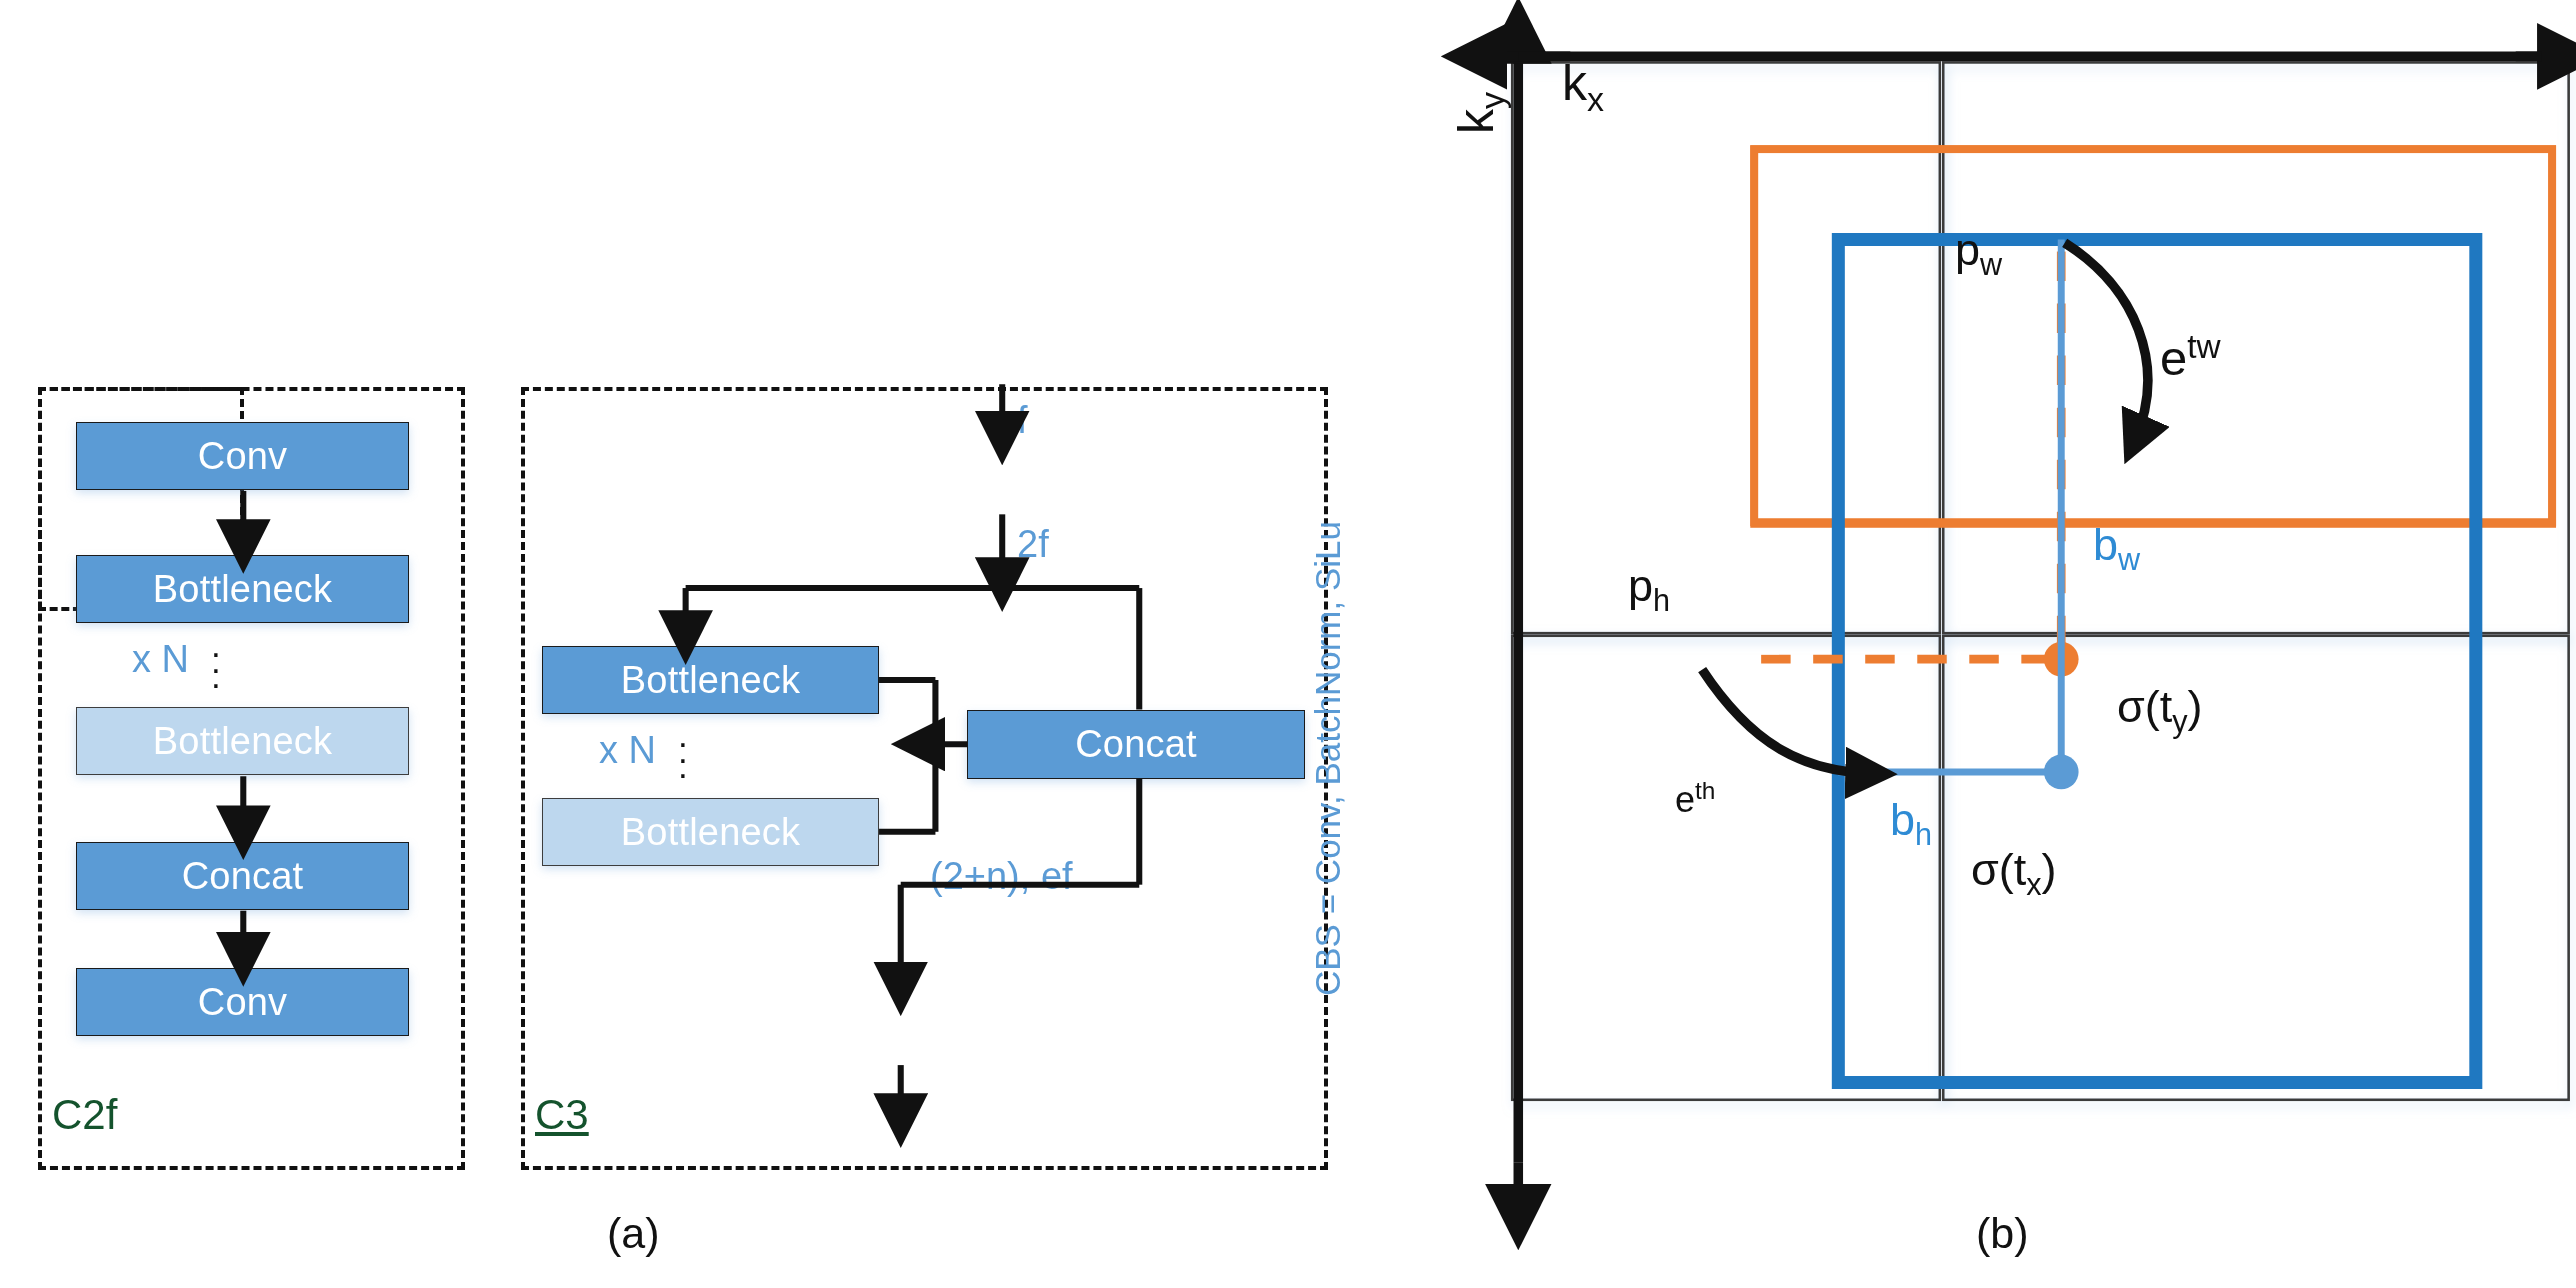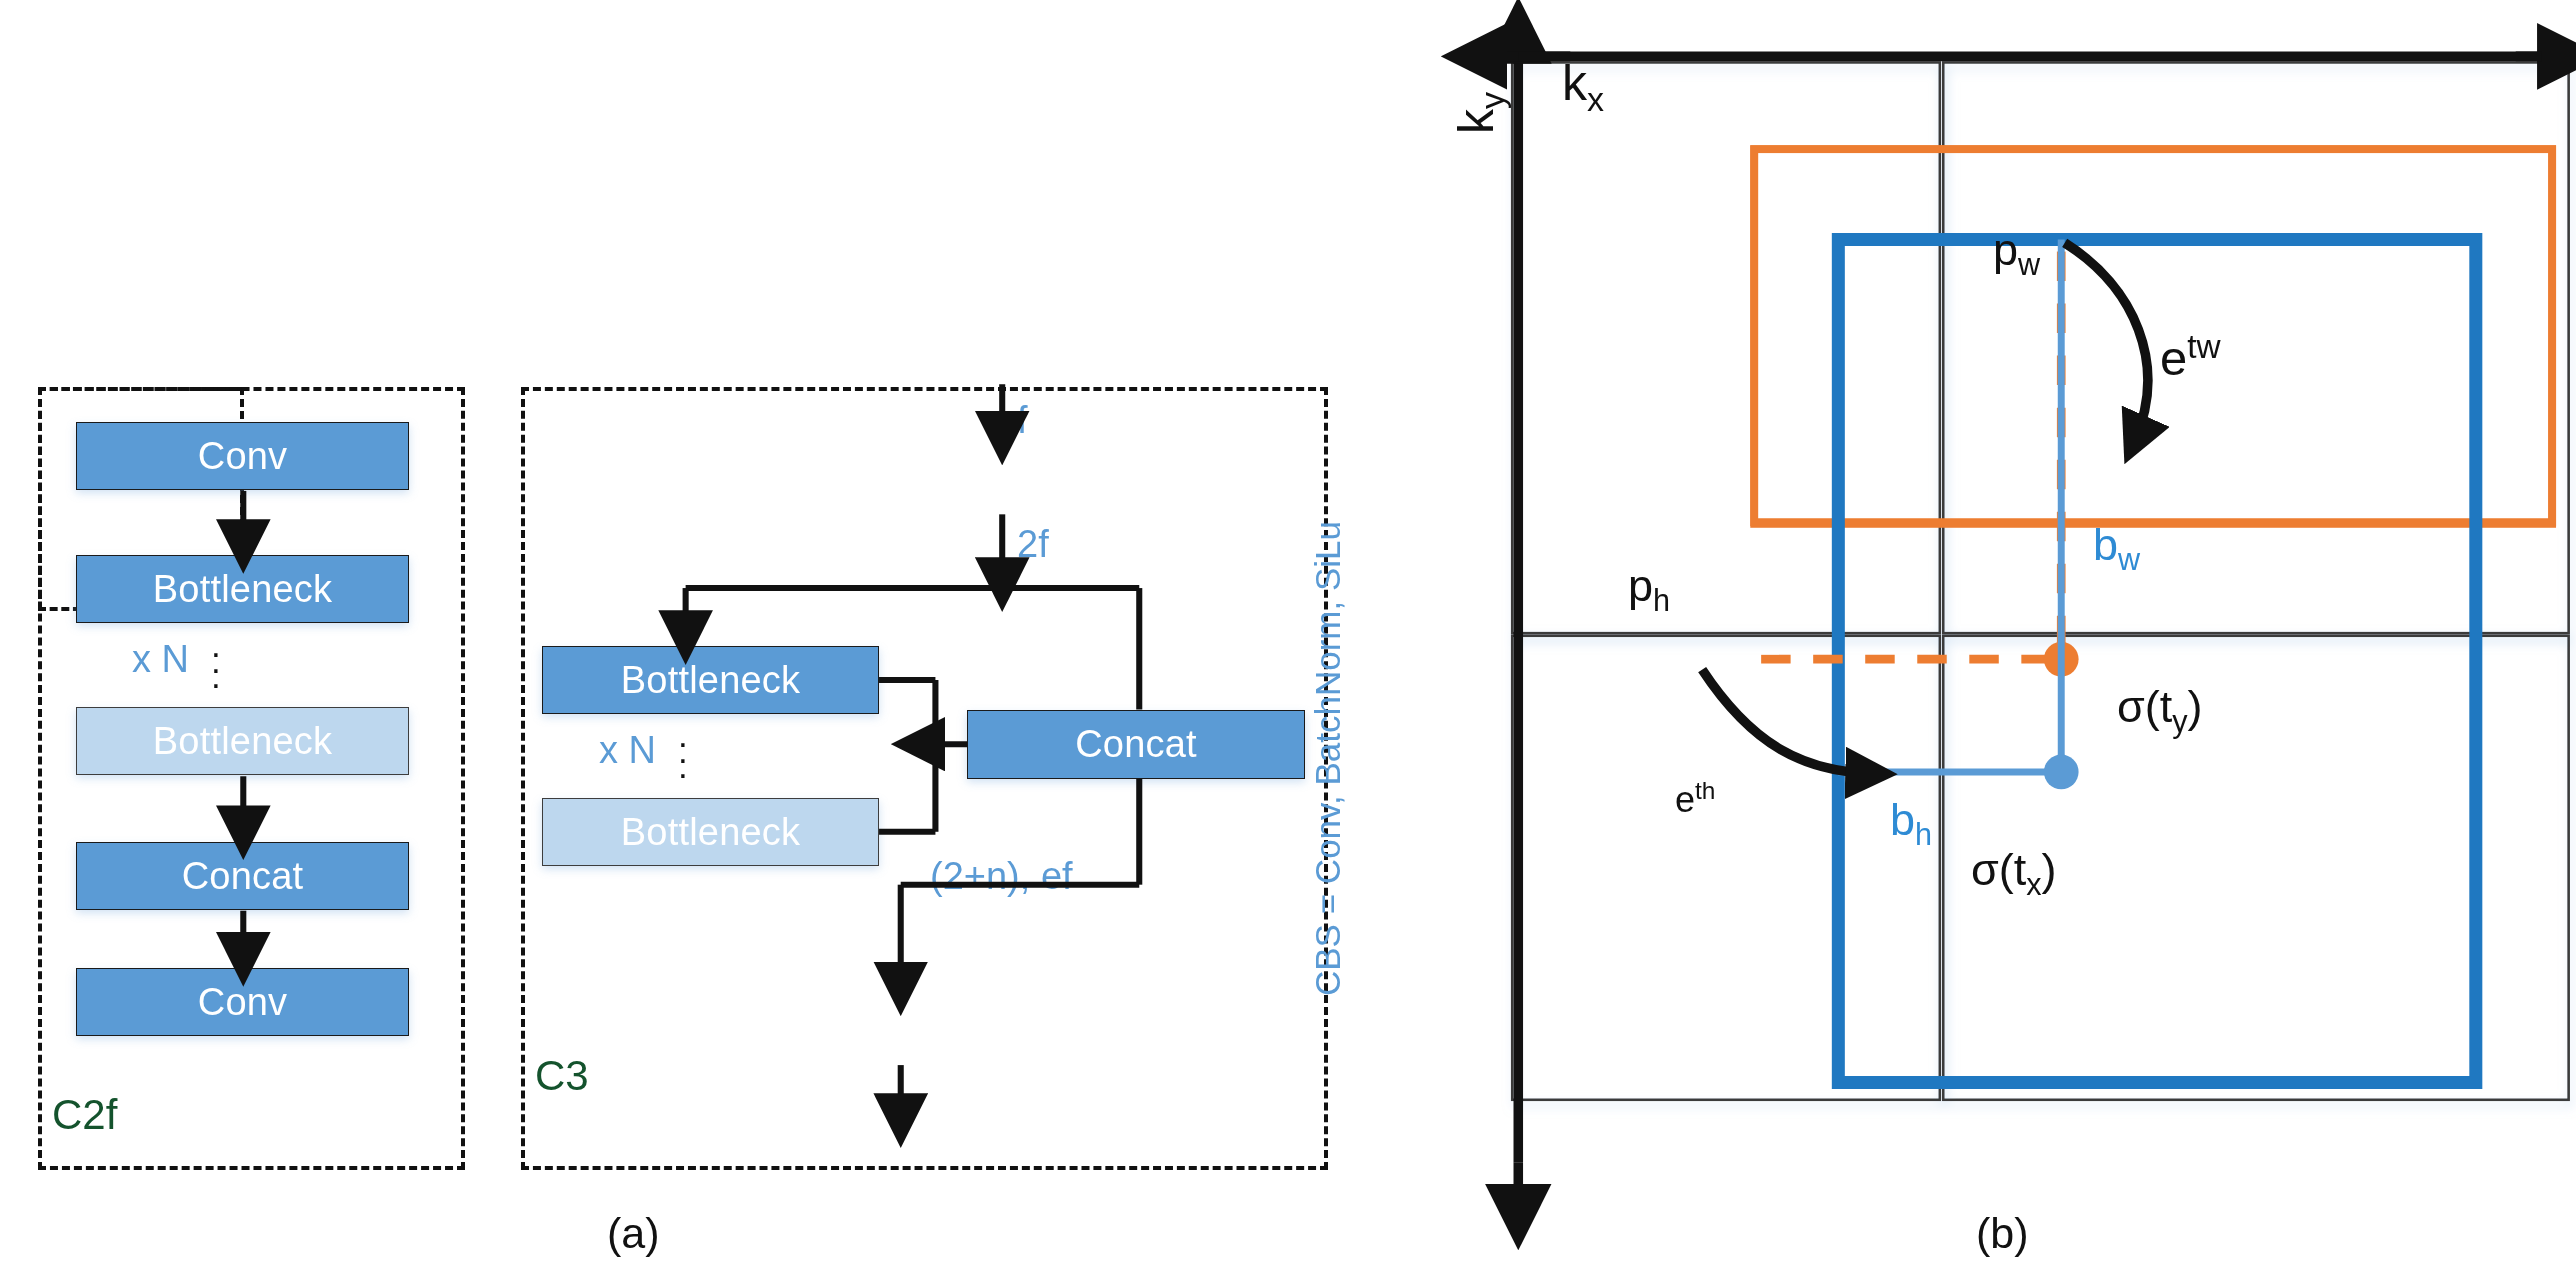--- a/index.html
+++ b/index.html
@@ -153,21 +153,21 @@
 
   <div class="blk light" style="left:542px; top:798px; width:337px; height:68px;">
     <span>Bottleneck</span>
   </div>
 
   <div class="blk dark" style="left:967px; top:710px; width:338px; height:69px;">
     <span>Concat</span>
   </div>
 
 
-  <div class="grouplabel" style="left:535px; top:1052px;">C3</div>
+  <div class="grouplabel" style="left:535px; top:1091px;text-decoration:underline;">C3</div>
 
   <div class="lbl" style="left:1017px; top:399px;">f</div>
   <div class="lbl" style="left:1017px; top:523px;">2f</div>
   <div class="lbl" style="left:930px; top:855px;">(2+n), ef</div>
 
   <div class="vlabel" style="left:1308px; top:996px;">CBS = Conv, BatchNorm, SiLu</div>
 
   <svg width="2576" height="1288" viewBox="0 0 2969 1485">
     <g stroke="#111111" stroke-width="7" fill="none">
 
@@ -276,21 +276,21 @@
   </svg>
 
   <div class="blab" style="left:1562px; top:10.4px; font-size:50px;margin-top:44px;">
     <span>k</span><sub>x</sub>
   </div>
 
   <div class="blab" style="left:1447px; top:134px; font-size:50px; transform-origin:left top; transform:rotate(-90deg);">
     <span>k</span><sub>y</sub>
   </div>
 
-  <div class="blab" style="left:1955px; top:224px;margin-left:38px;">
+  <div class="blab" style="left:1955px; top:224px;">
     <span>p</span><sub>w</sub>
   </div>
 
   <div class="blab" style="left:1628px; top:560px;">
     <span>p</span><sub>h</sub>
   </div>
 
   <div class="blab blue" style="left:2093px; top:519px;">
     <span>b</span><sub>w</sub>
   </div>

